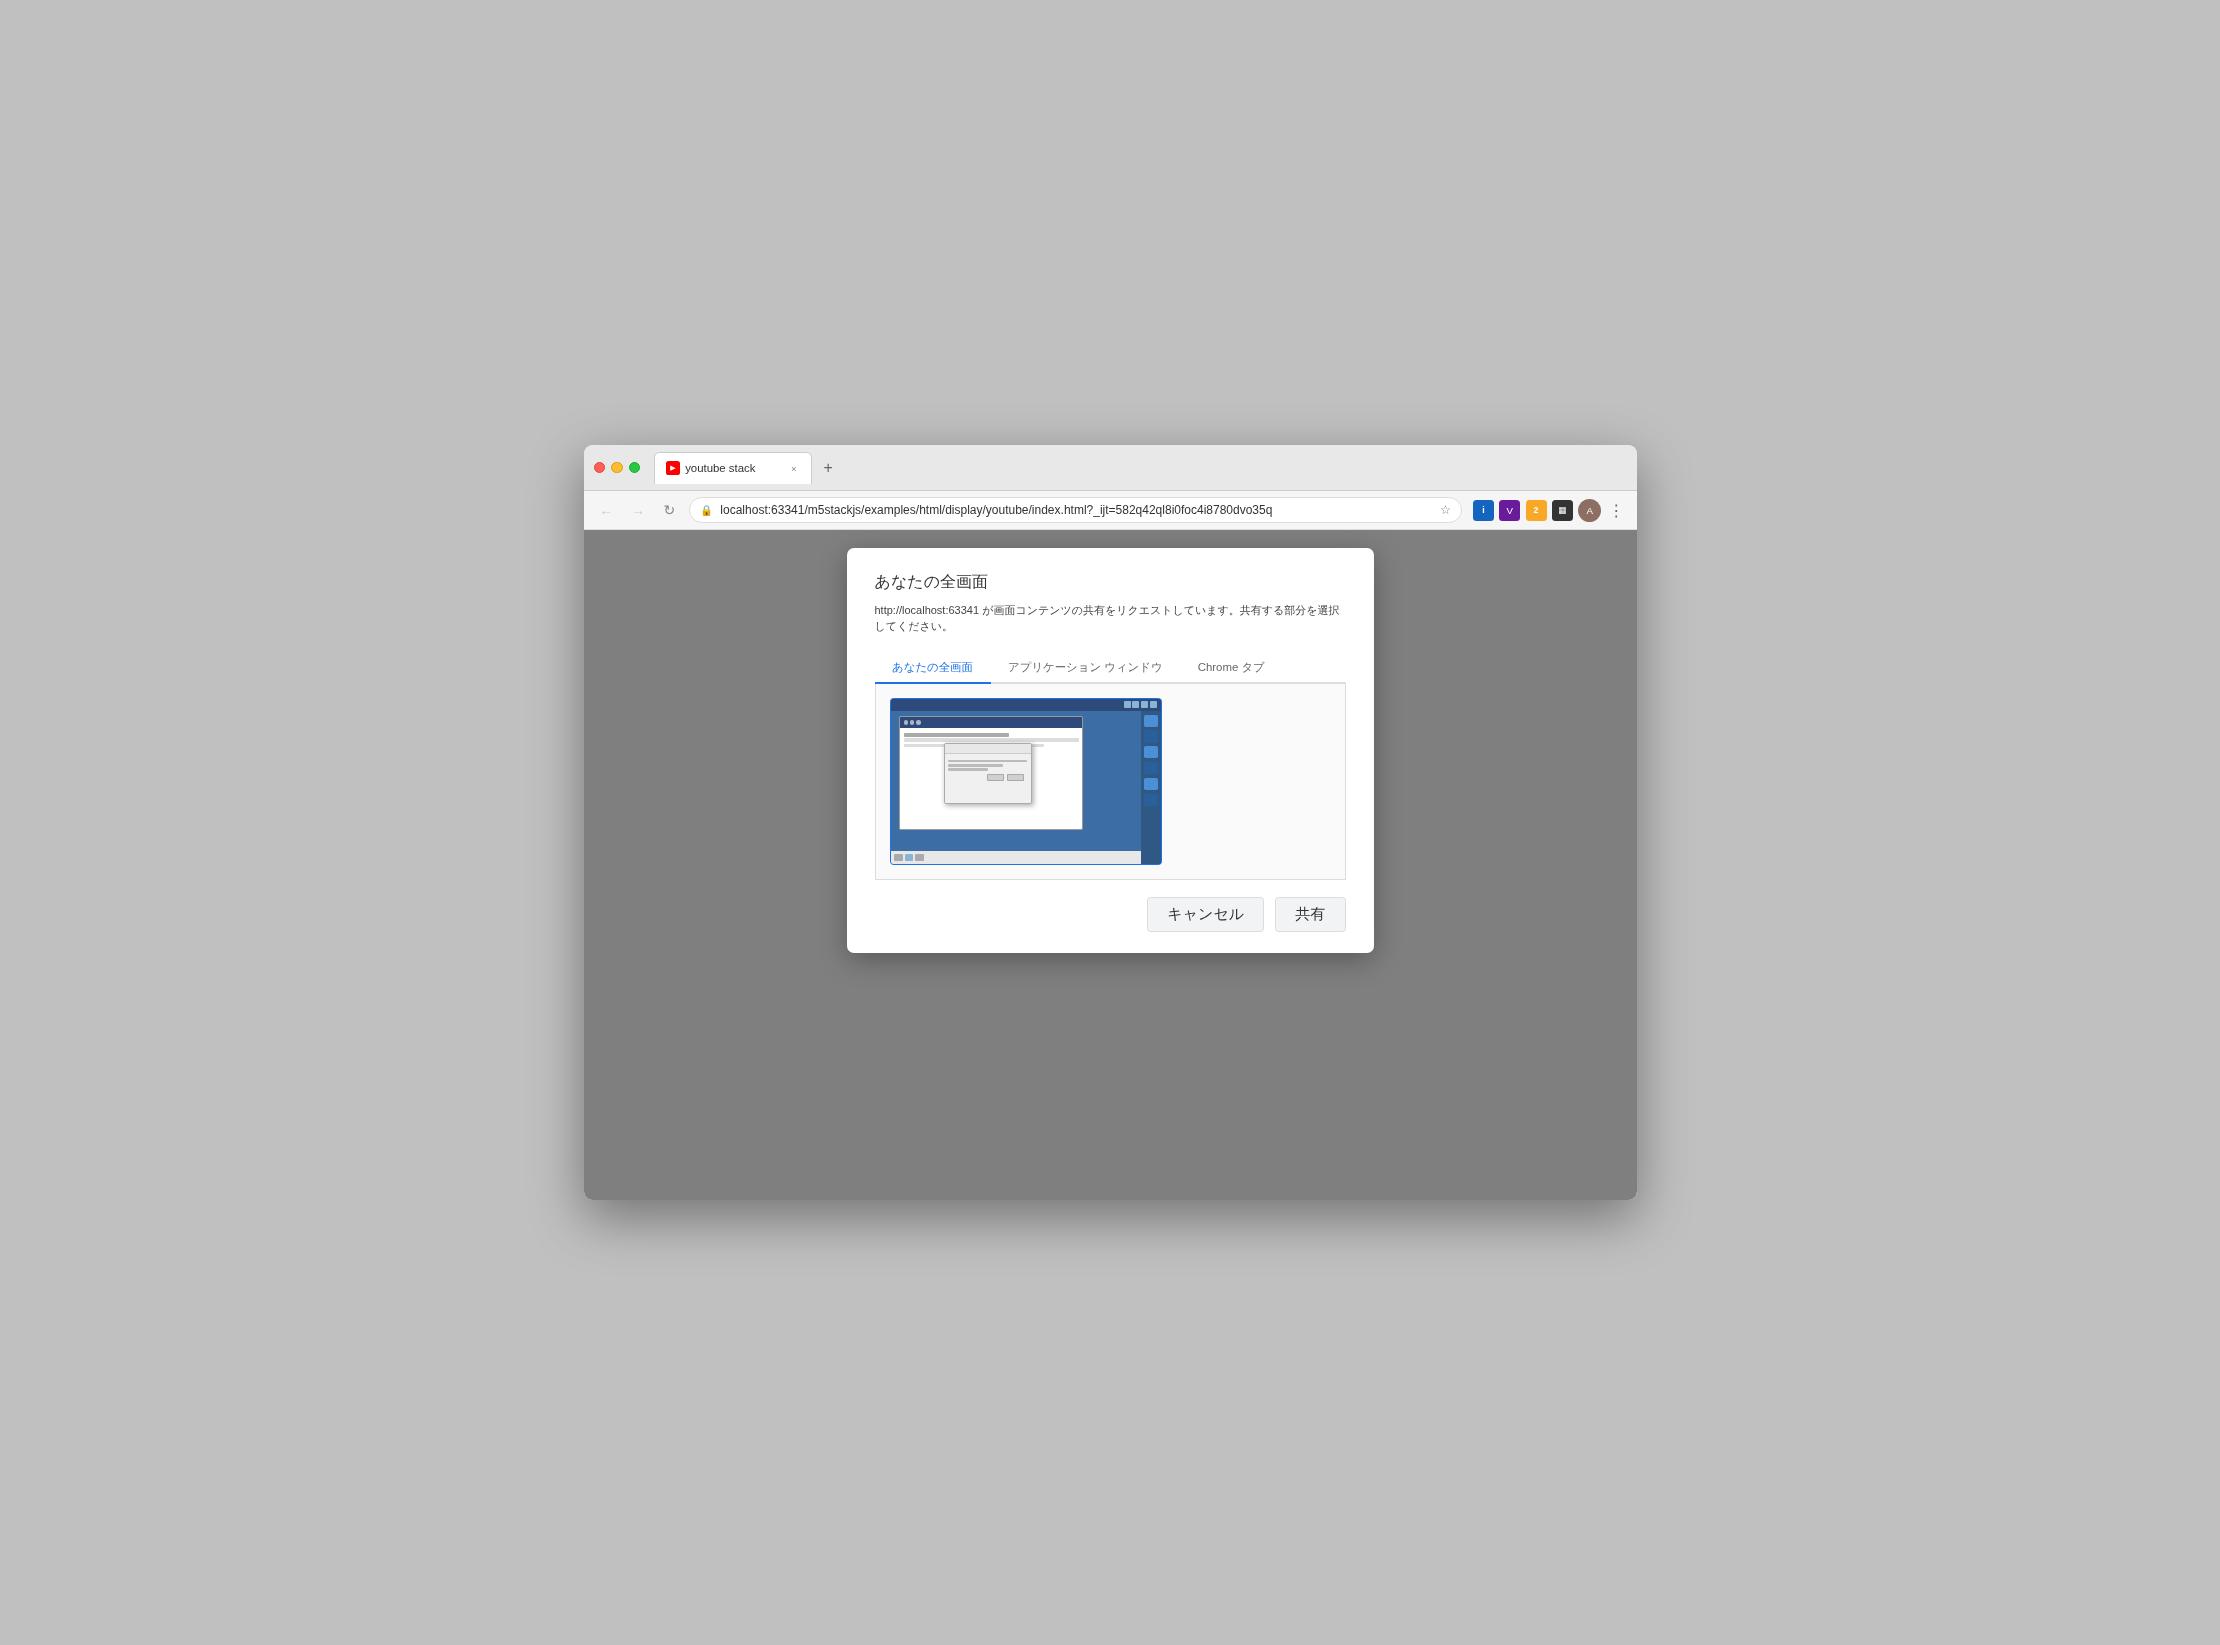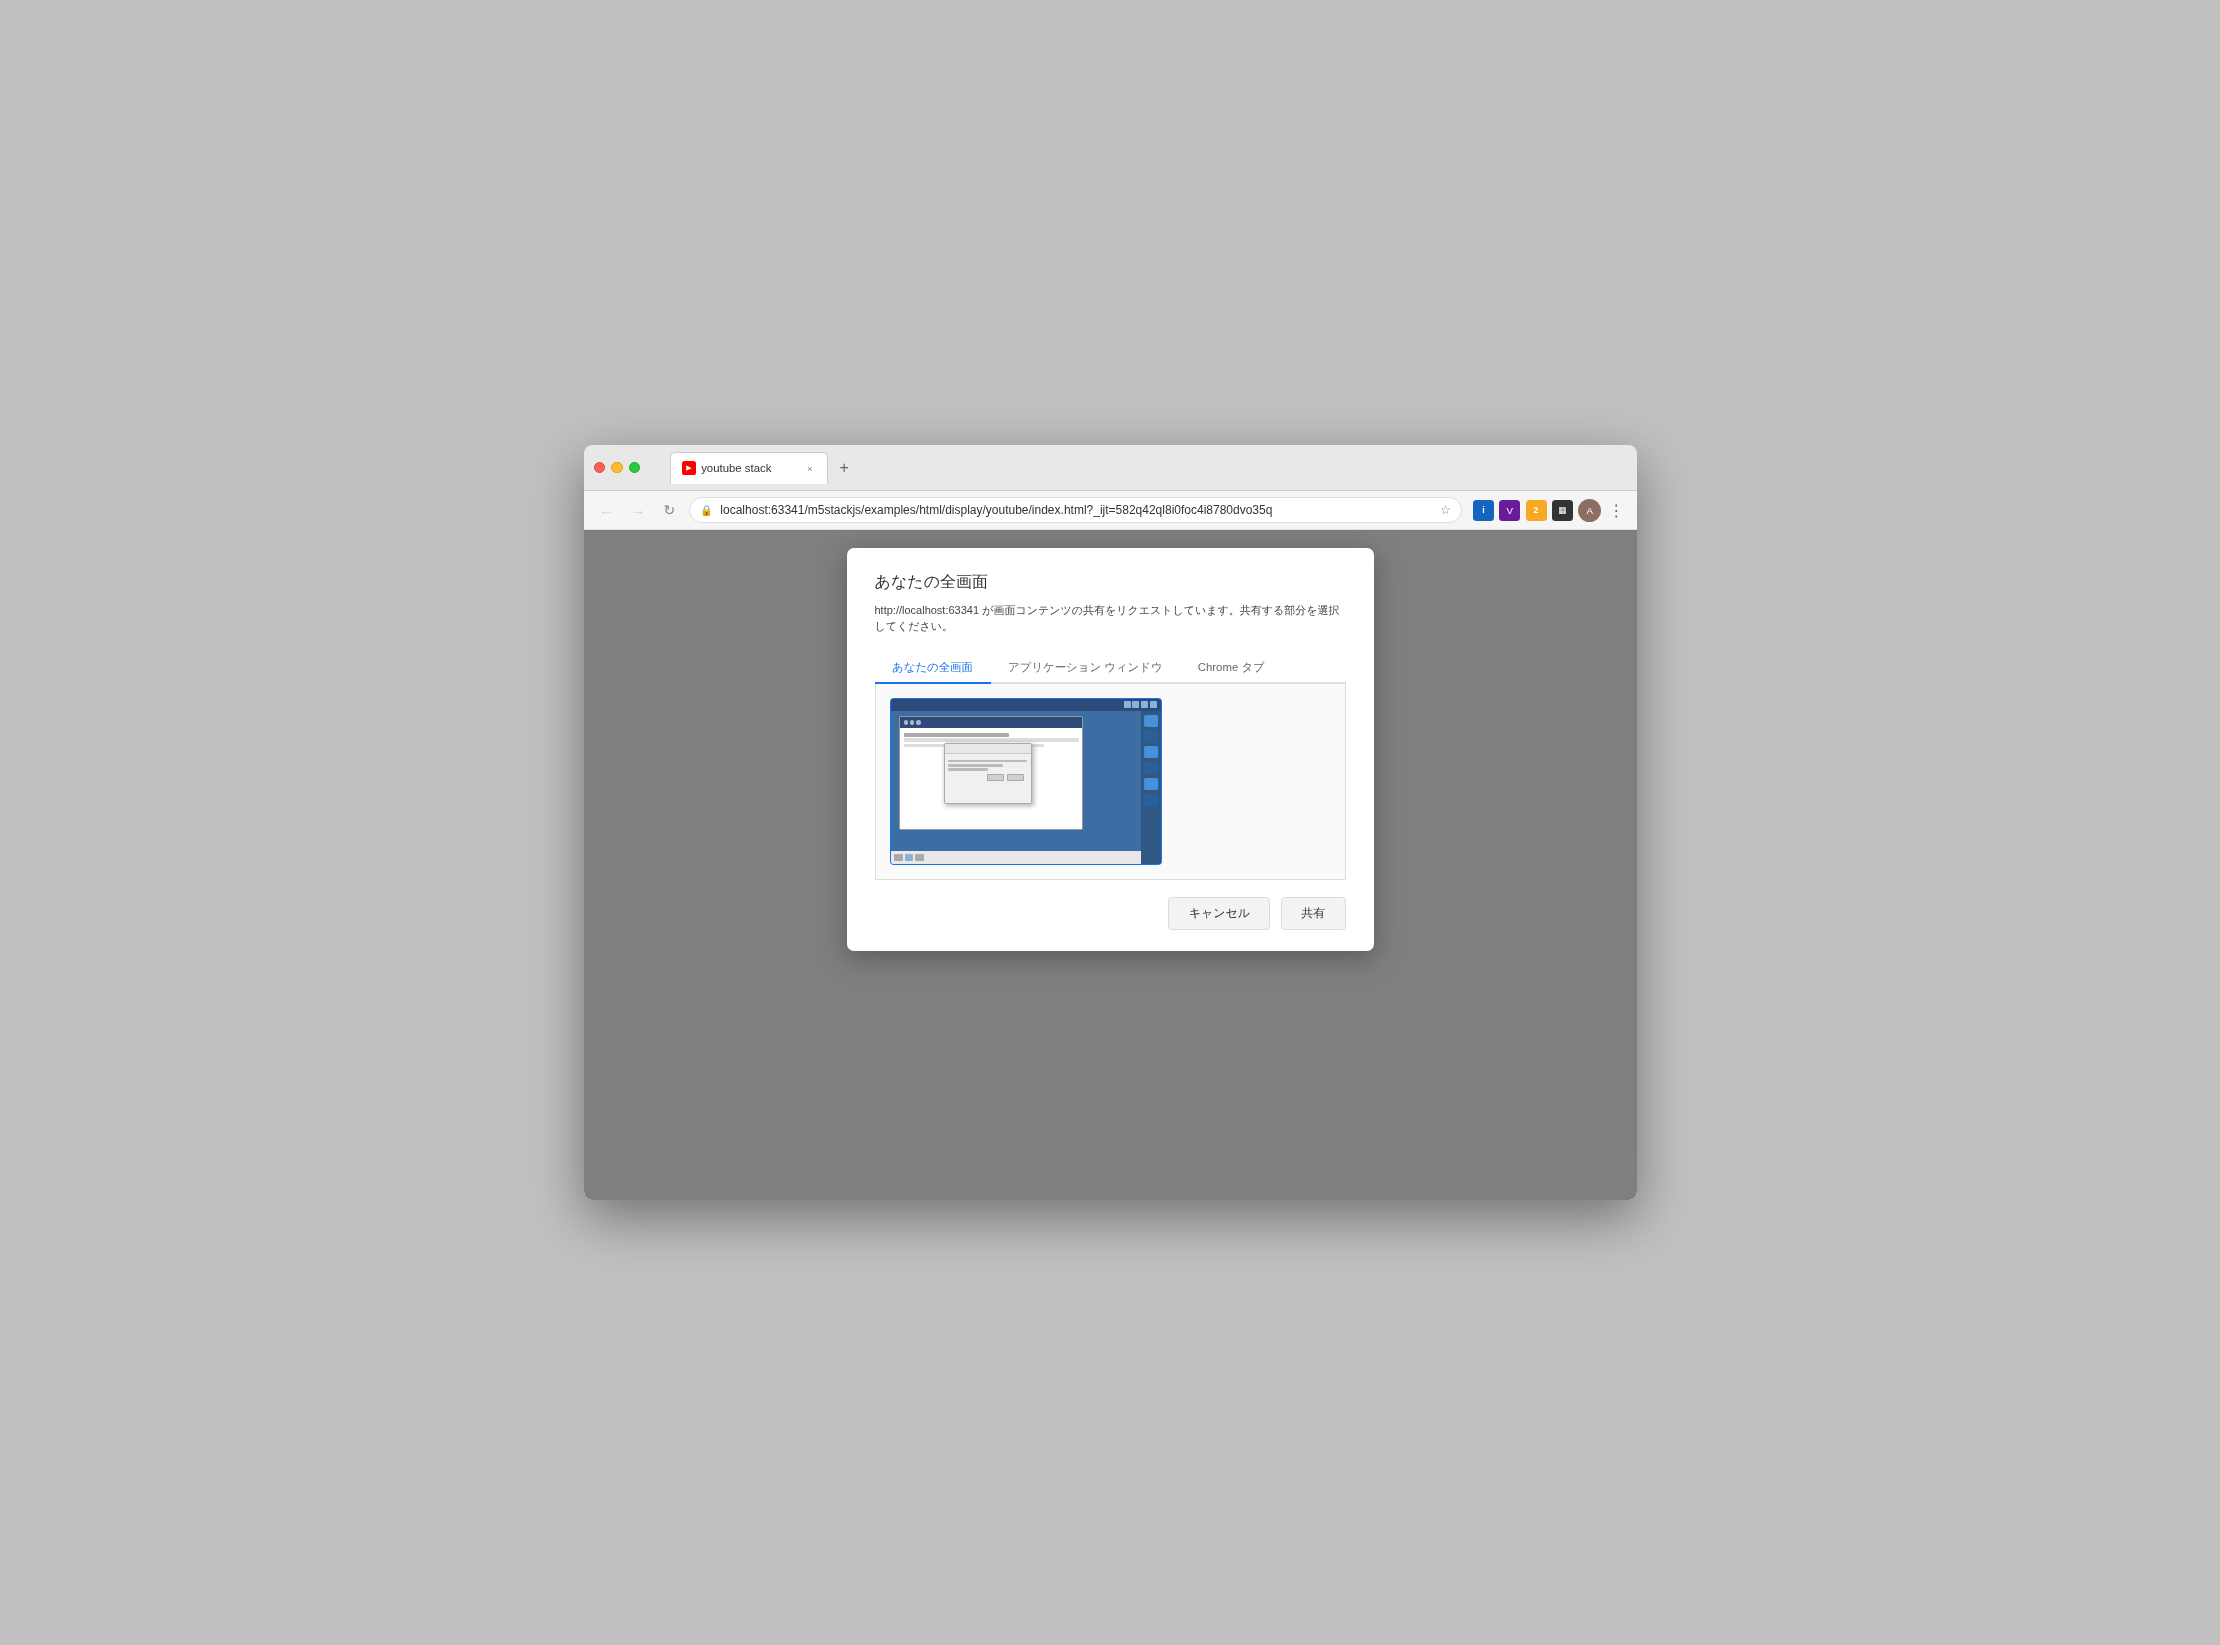--- a/index.html
+++ b/index.html
@@ -23,21 +23,21 @@
       flex-direction: column;
     }
 
     
     .title-bar {
       background: #e8e8e8;
       height: 46px;
       display: flex;
       align-items: center;
       padding: 0 10.5px;
-      gap: 23px;
+      gap: 7px;
       border-bottom: 0.9px solid #ccc;
       flex-shrink: 0;
     }
 
     .traffic-lights {
       display: flex;
       gap: 6.1px;
       margin-right: 7px;
     }
     .traffic-light {
@@ -489,21 +489,21 @@
     .dialog-buttons {
       display: flex;
       justify-content: flex-end;
       gap: 10.5px;
       margin-top: 17.6px;
     }
 
     .btn {
       padding: 7px 19.3px;
       border-radius: 3.5px;
-      font-size: 12px;
+      font-size: 15px;
       cursor: pointer;
       border: none;
       font-family: inherit;
     }
     .btn-cancel {
       background: #f1f3f4;
       color: #333;
       border: 0.9px solid #dadce0;
     }
     .btn-share {

